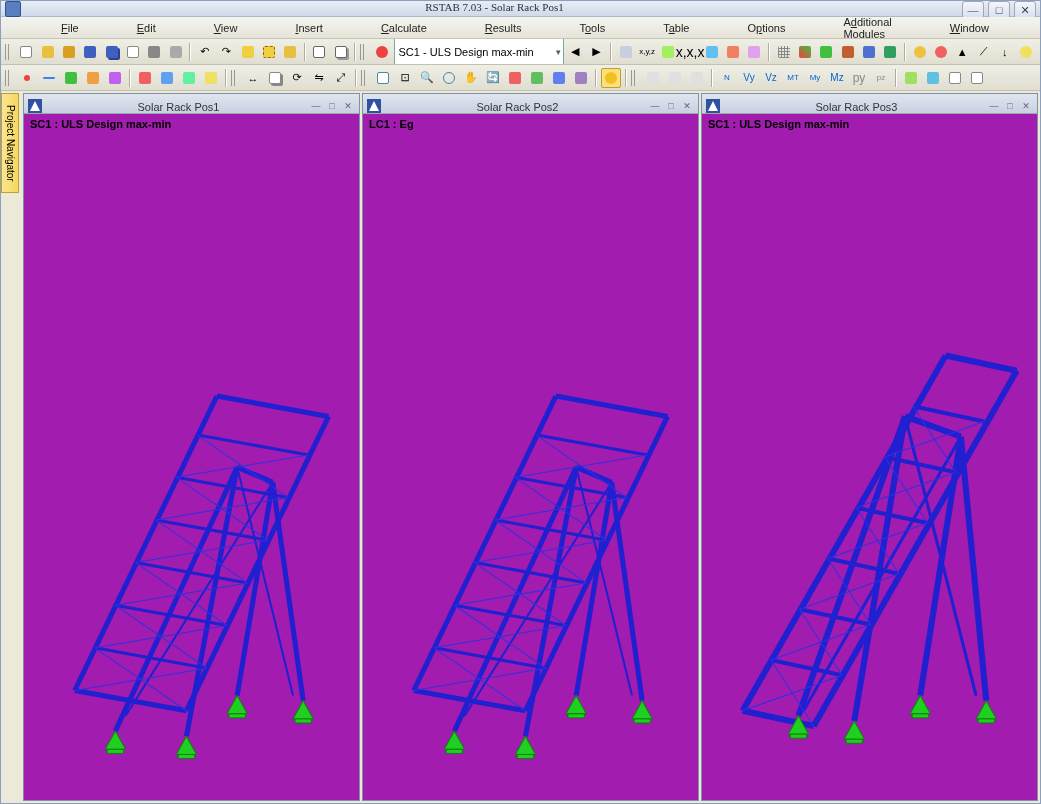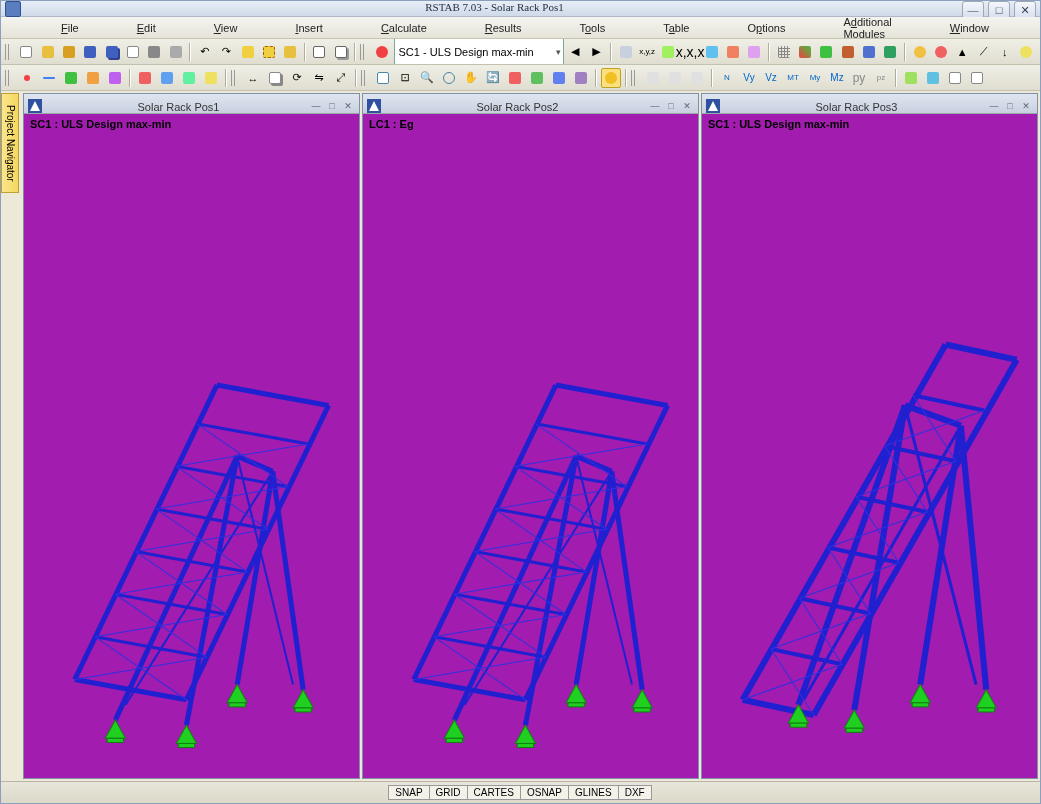--- a/index.html
+++ b/index.html
@@ -499,22 +499,14 @@
               <polygon points="280,560 270,578 290,578"></polygon>
                 <rect x="272" y="578" width="16" height="4"></rect>
             </g>
           </svg>
         </div>
       </div>
 
     </div>
   </div>
 
-  <div class="statusbar">
-    <div class="status-cell">SNAP</div>
-    <div class="status-cell">GRID</div>
-    <div class="status-cell">CARTES</div>
-    <div class="status-cell">OSNAP</div>
-    <div class="status-cell">GLINES</div>
-    <div class="status-cell">DXF</div>
-  </div>
 
 </div>
 
 </body></html>

